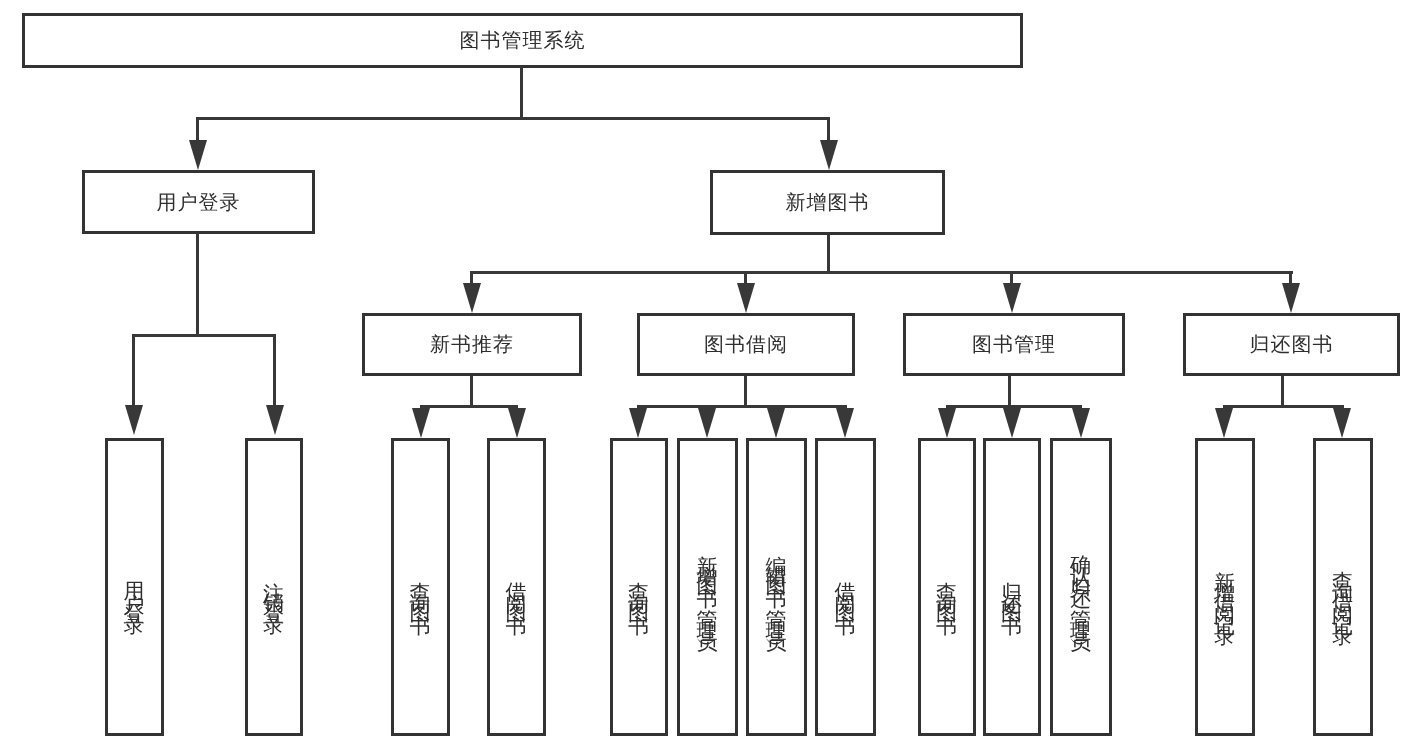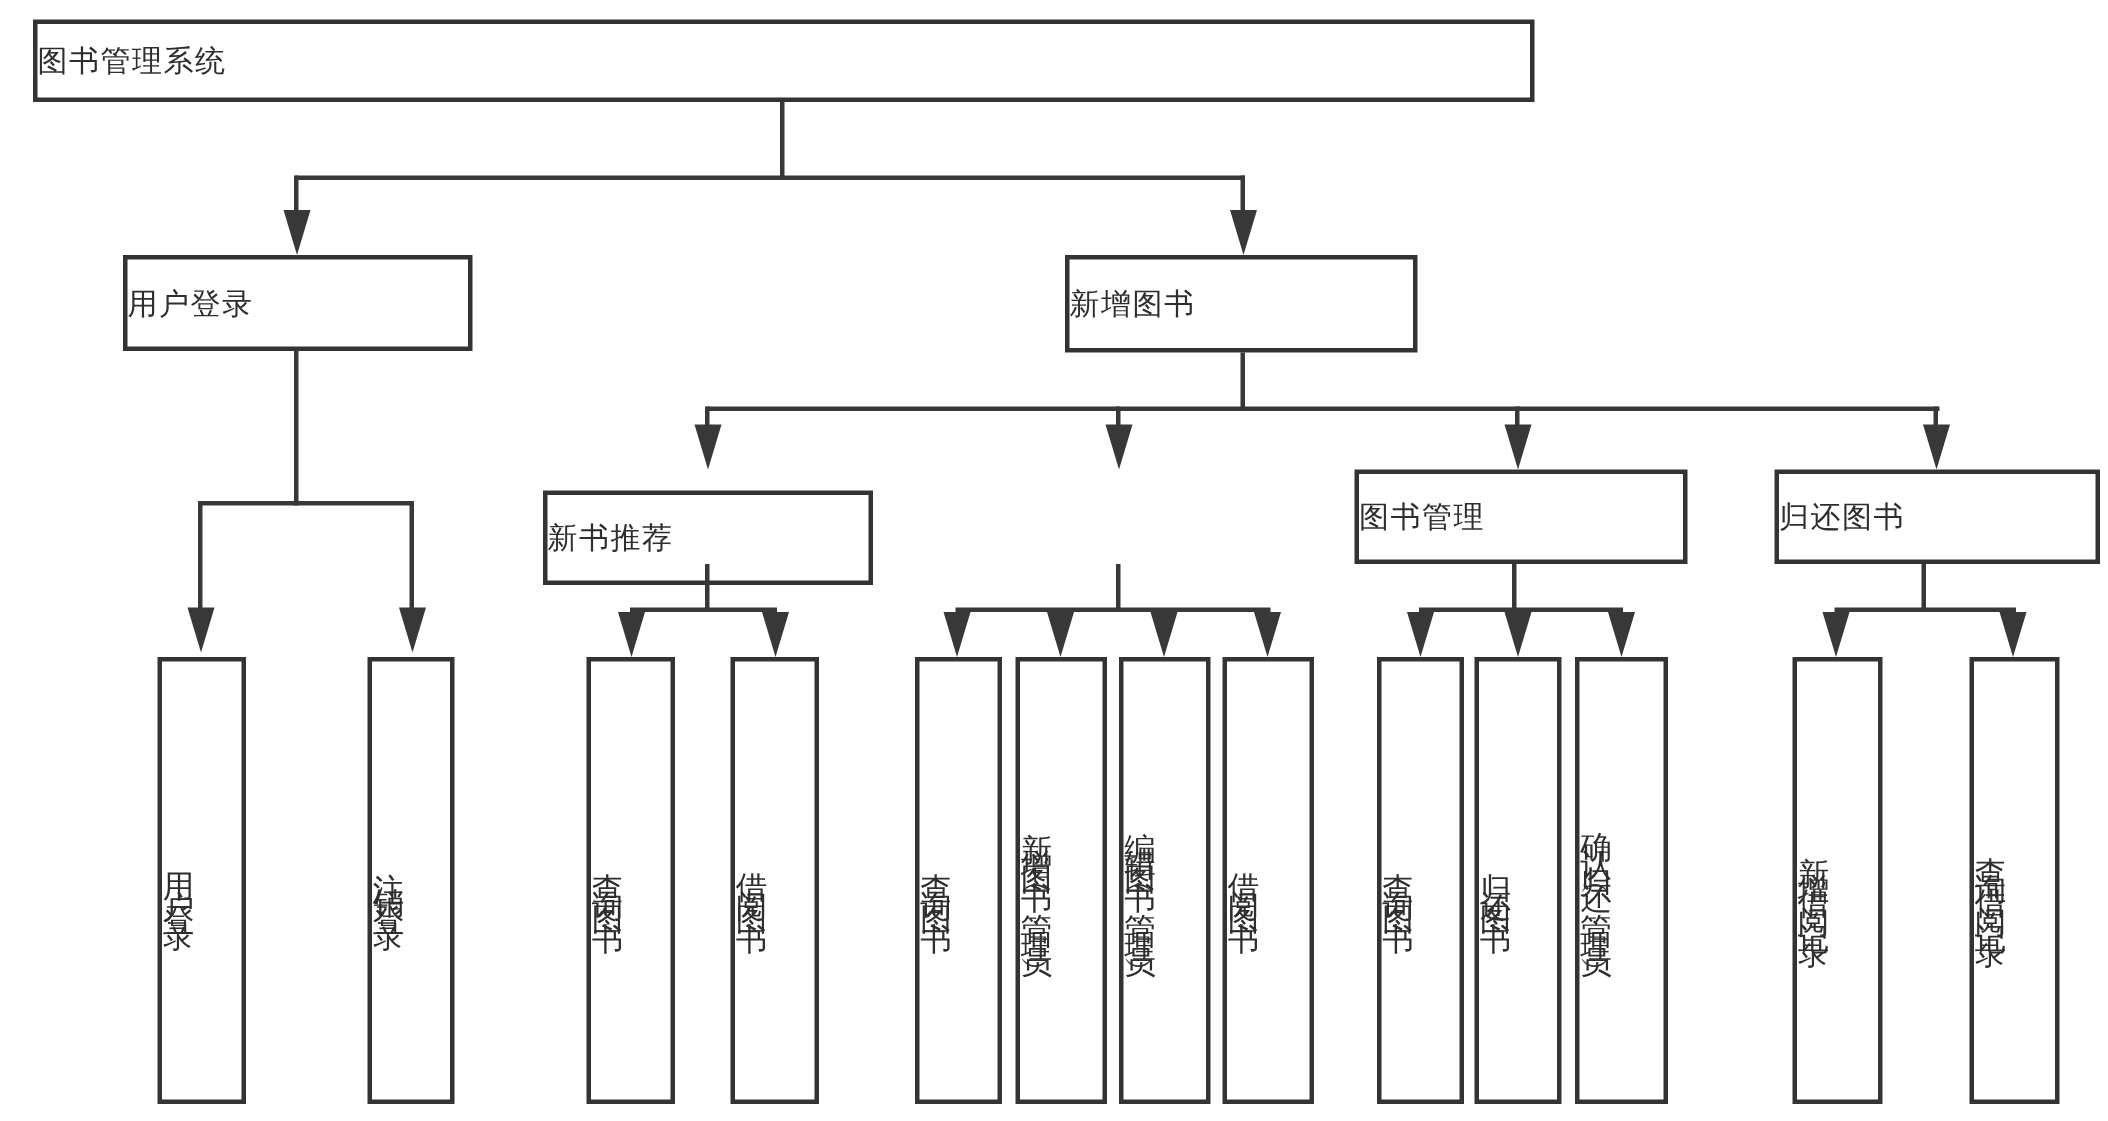--- a/index.html
+++ b/index.html
@@ -11,20 +11,21 @@
     font-family: "Liberation Sans", sans-serif;
     overflow: hidden;
   }
   .box {
     position: absolute;
     box-sizing: border-box;
     background: var(--box-fill, #ffffff);
     border: 3px solid var(--box-border, #333333);
     display: flex;
     align-items: center;
+    justify-content: center;
   }
   .hbox .lbl {
     font-size: 20px;
     color: var(--text, #2e2e2e);
     letter-spacing: 1px;
     white-space: nowrap;
   }
   .vbox .vlbl {
     writing-mode: vertical-rl;
     text-orientation: mixed;
@@ -96,22 +97,25 @@
   <div class="hline" style="left:471px; top:271px; width:822px;"></div>
   <div class="vline" style="left:470px; top:271px; height:14px;"></div>
   <div class="arrow" style="left:463px; top:283px;"></div>
   <div class="vline" style="left:744px; top:271px; height:14px;"></div>
   <div class="arrow" style="left:737px; top:283px;"></div>
   <div class="vline" style="left:1010px; top:271px; height:14px;"></div>
   <div class="arrow" style="left:1003px; top:283px;"></div>
   <div class="vline" style="left:1289px; top:271px; height:14px;"></div>
   <div class="arrow" style="left:1282px; top:283px;"></div>
 
-  <div class="box hbox" style="left:362px; top:327px; width:220px; height:63px;">
+  <div class="box hbox" style="left:362px; top:313px; width:220px; height:63px;">
     <span class="lbl">新书推荐</span>
+  </div>
+  <div class="box hbox" style="left:637px; top:313px; width:218px; height:63px;">
+    <span class="lbl">图书借阅</span>
   </div>
   <div class="box hbox" style="left:903px; top:313px; width:222px; height:63px;">
     <span class="lbl">图书管理</span>
   </div>
   <div class="box hbox" style="left:1183px; top:313px; width:217px; height:63px;">
     <span class="lbl">归还图书</span>
   </div>
 
   <div class="vline" style="left:470px; top:376px; height:31px;"></div>
   <div class="hline" style="left:420px; top:405px; width:98px;"></div>

